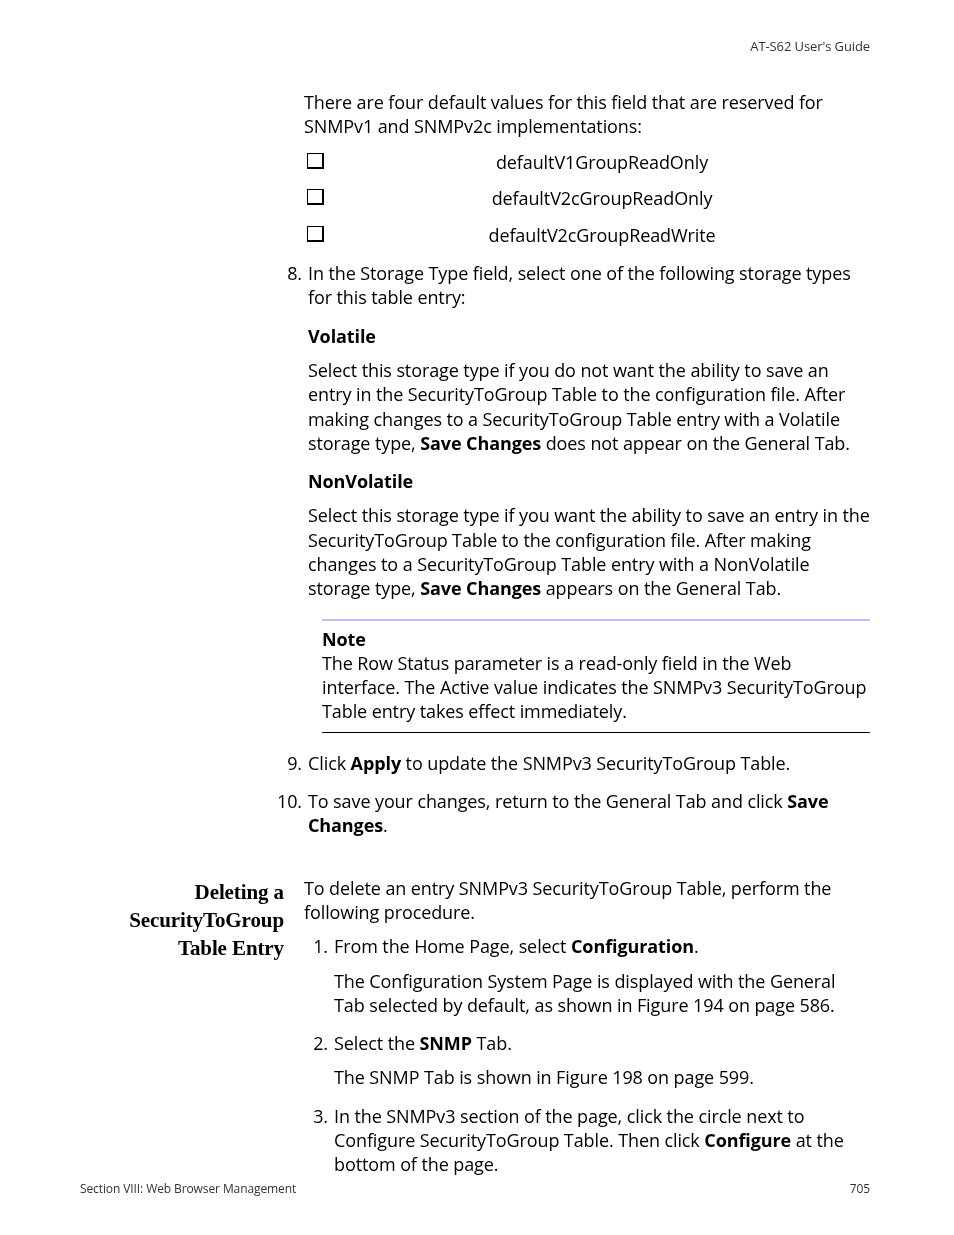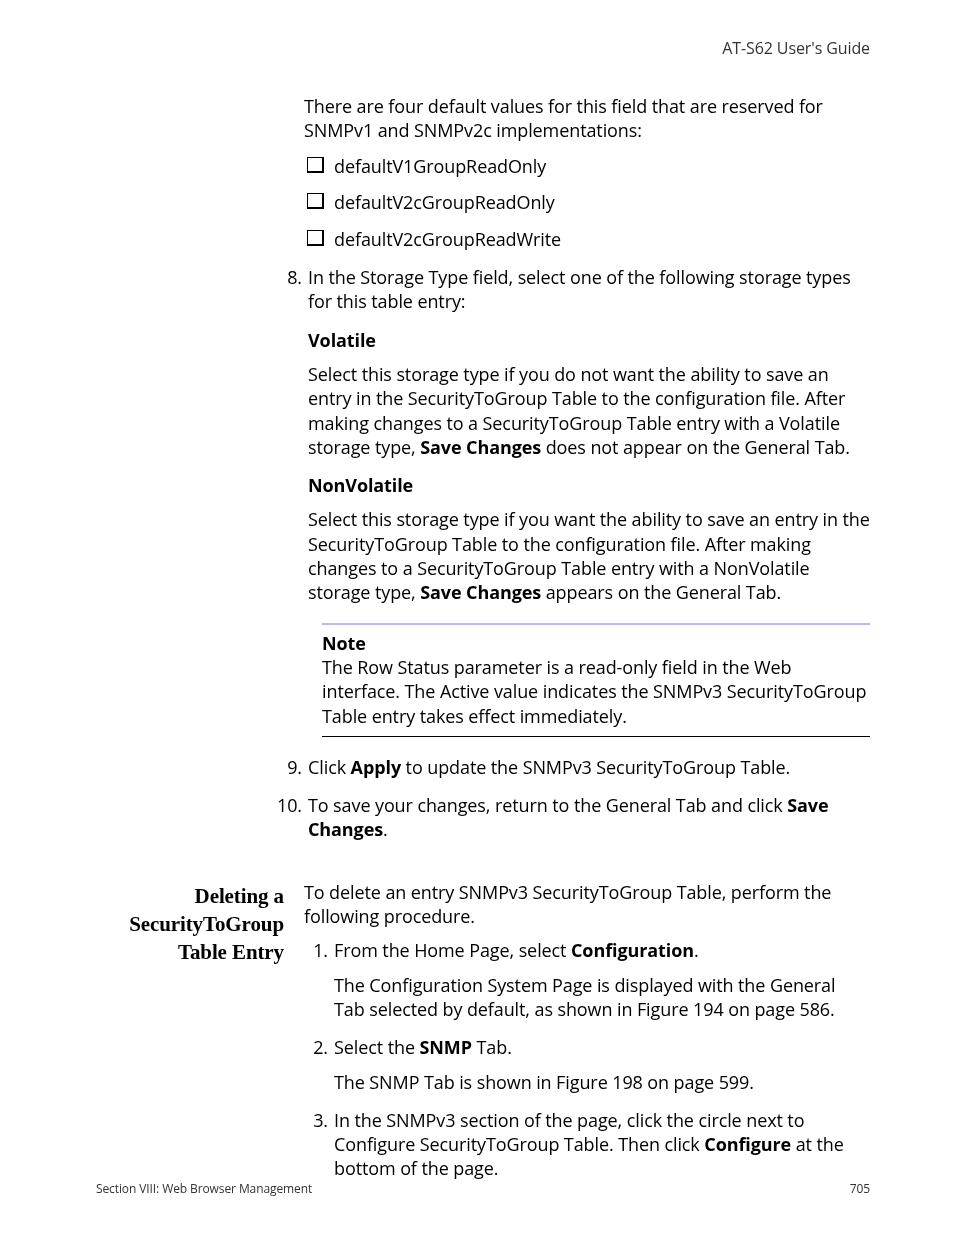--- a/index.html
+++ b/index.html
@@ -11,28 +11,28 @@
     font-size: 18px;
     color: #000;
     position: relative;
     box-sizing: border-box;
     padding: 38px 84px 0 84px;
     line-height: 1.35;
     letter-spacing: -0.1px;
   }
   .header {
     text-align: right;
-    font-size: 16px;
+    font-size: 13px;
     color: #333;
     margin-bottom: 34px;
   }
   .body-block { margin-left: 220px; }
   p { margin: 0 0 10px 0; }
   ul.box-list { list-style: none; padding: 0; margin: 0 0 14px 0; }
-  ul.box-list li { padding-left: 30px; position: relative; margin: 12px 0; }
+  ul.box-list li { padding-left: 30px; position: relative; margin: 12px 0; text-align: center; }
   ul.box-list li .box-icon {
     position: absolute; left: 3px; top: 3px; width: 14px; height: 13px;
     border: 1.5px solid #000; border-bottom-width: 2px; border-right-width: 2px;
   }
   ol.num { list-style: none; padding: 0; margin: 0; }
   ol.num > li { position: relative; padding-left: 30px; margin-bottom: 14px; }
   ol.num > li .num-label { position: absolute; left: -4px; top: 0; width: 28px; text-align: right; }
   .sub { margin-top: 10px; }
   .term { font-weight: 700; margin-top: 14px; }
   .note-box {
@@ -55,21 +55,21 @@
     font-size: 21px;
     line-height: 1.35;
     padding-right: 20px;
     padding-top: 2px;
   }
   .section-body { flex: 1; }
   b { font-weight: 700; }
   .footer {
     position: absolute;
     bottom: 38px;
-    left: 96px;
+    left: 80px;
     right: 84px;
     font-size: 12px;
     color: #333;
     display: flex;
     justify-content: space-between;
   }
 </style>
 </head>
 <body>
 

